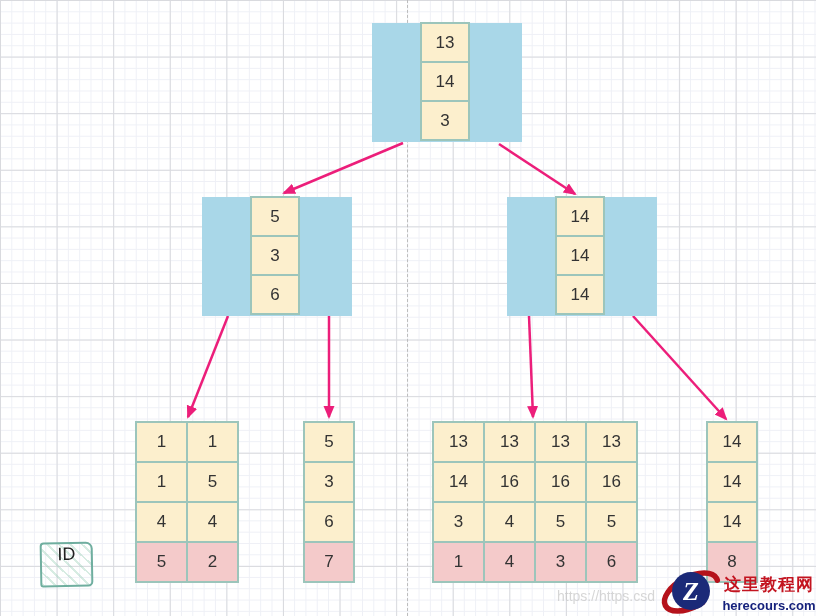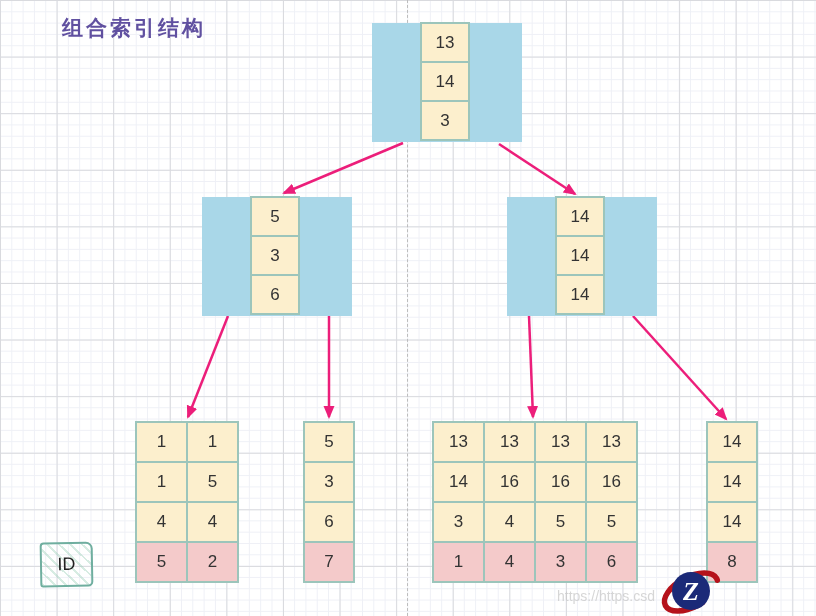--- a/index.html
+++ b/index.html
@@ -48,42 +48,41 @@
   #leaf-3{left:432px; top:421px;}
   #leaf-4{left:706px; top:421px;}
   
   svg.arrows{position:absolute; left:0; top:0; pointer-events:none;}
   
   .id-box{
     position:absolute; left:40px; top:542px; width:53px; height:45px;
     box-sizing:border-box; border:2px solid #6fae9f;
     border-radius:4px 7px 5px 3px; transform:rotate(-1deg);
     background:repeating-linear-gradient(45deg, rgba(150,205,180,0.38) 0 2px, rgba(255,255,255,0) 2px 8px);
-    display:flex; align-items:center; justify-content:center;
+    display:flex; align-items:flex-start; justify-content:center;
     font-size:18px; color:#222;
   }
   
   .watermark{
     position:absolute; left:557px; top:588px;
     font-size:14px; color:#c9c9c9; opacity:.75; white-space:nowrap;
   }
   .logo{position:absolute; left:659px; top:565px; width:157px; height:51px;}
   .logo-emblem{position:absolute; left:0; top:0;}
   .logo-text{position:absolute; left:63px; top:8px; width:94px; text-align:center;}
   .logo-name{font-size:17px; font-weight:bold; color:#c31420; letter-spacing:1px; white-space:nowrap;}
   .logo-url{font-size:13px; font-weight:bold; color:#15217c; margin-top:2px; white-space:nowrap;}
 </style>
 </head>
 <body>
 
 <div class="canvas">
 
   <div class="dashed-line"></div>
 
-  <h1 class="title">组合索引结构</h1>
 
   <svg class="arrows" width="816" height="616">
     <defs>
       <marker id="ah" markerWidth="14" markerHeight="12" refX="11" refY="5.5" orient="auto" markerUnits="userSpaceOnUse">
         <path d="M0,0 L13,5.5 L0,11 Z" fill="#ec1e7a"></path>
       </marker>
     </defs>
     <line x1="403" y1="143" x2="284" y2="193" stroke="#ec1e7a" stroke-width="2.5" marker-end="url(#ah)"></line>
     <line x1="499" y1="144" x2="575" y2="194" stroke="#ec1e7a" stroke-width="2.5" marker-end="url(#ah)"></line>
     <line x1="228" y1="316" x2="188" y2="417" stroke="#ec1e7a" stroke-width="2.5" marker-end="url(#ah)"></line>
@@ -205,15 +204,19 @@
   </div>
 
   <div class="watermark">https://https.csd</div>
 
   <div class="logo">
     <svg class="logo-emblem" width="64" height="54" viewBox="0 0 64 54">
       <ellipse cx="32" cy="27" rx="29" ry="15" transform="rotate(-28 32 27)" fill="none" stroke="#b5121b" stroke-width="5.5" stroke-linecap="round" stroke-dasharray="118 28" stroke-dashoffset="-30"></ellipse>
       <circle cx="32" cy="26" r="19" fill="#1b2a78"></circle>
       <text x="32" y="35" text-anchor="middle" font-size="26" font-weight="bold" font-style="italic" fill="#ffffff" font-family="Liberation Serif, serif">Z</text>
     </svg>
+    <div class="logo-text">
+      <div class="logo-name">这里教程网</div>
+      <div class="logo-url">herecours.com</div>
+    </div>
   </div>
 
 </div>
 
 </body></html>

